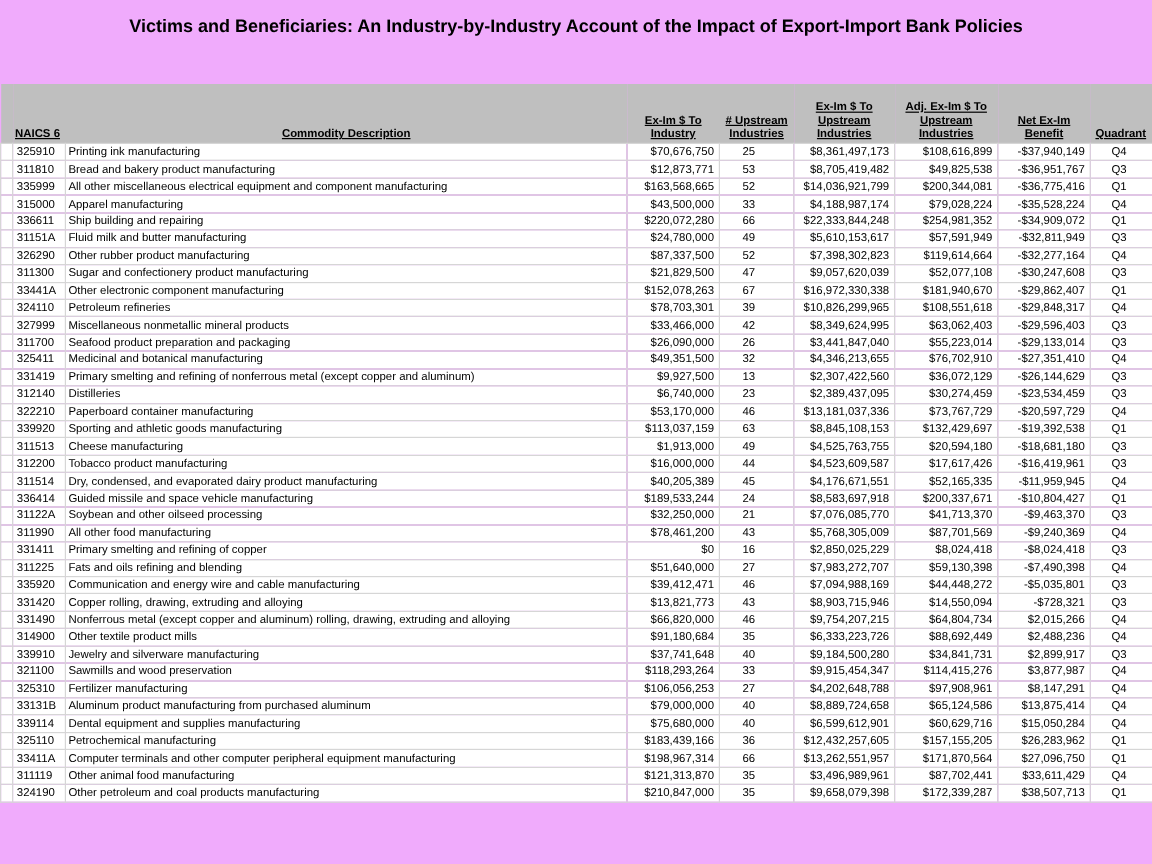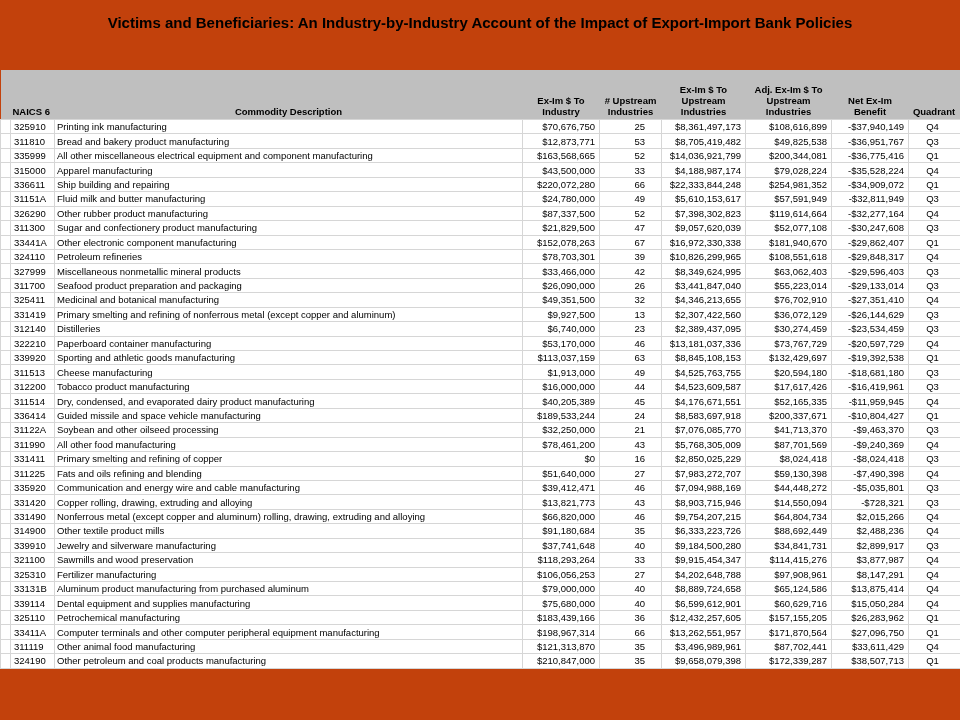--- a/index.html
+++ b/index.html
@@ -5,21 +5,21 @@
   html, body {
     margin: 0;
     padding: 0;
     background: #ffffff;
     width: 960px;
     height: 720px;
     overflow: hidden;
     font-family: "Liberation Sans", sans-serif;
     color: #000;
   }
-  .page { position: relative; width: 960px; height: 720px; background: #c2410c; }
+  .page { position: relative; width: 960px; height: 720px; background: #f0abfc; }
   .title {
     margin: 0;
     padding-top: 14px;
     text-align: center;
     font-size: 15px;
     font-weight: bold;
     color: #000000;
     font-family: "Liberation Sans", sans-serif;
   }
   table.tbl {
@@ -47,39 +47,40 @@
     background: #bfbfbf;
     height: 47px;
     box-sizing: border-box;
     vertical-align: bottom;
     font-weight: bold;
     font-size: 9.5px;
     padding: 14px 3px 2px 3px;
     white-space: pre-line;
     border: none;
     text-align: center;
+    text-decoration: underline;
   }
   thead th.h-naics { text-align: left; padding-left: 2px; }
   thead th.h-quad  { text-align: center; padding-right: 4px; }
 
   tbody td {
     height: 13.45px;
     box-sizing: content-box;
     padding: 0 3px;
     border: 1px solid #d6d6d6;
     white-space: nowrap;
     overflow: hidden;
     vertical-align: middle;
     background: #ffffff;
   }
   td.c-sp    { padding: 0; }
   td.c-naics { text-align: left; padding-left: 3px; }
   td.c-desc  { text-align: left; padding-left: 2px; }
   td.c-num   { text-align: right; padding-right: 4px; }
-  td.c-cnt   { text-align: right; padding-right: 16px; }
+  td.c-cnt   { text-align: center; padding-right: 16px; }
   td.c-quad  { text-align: center; padding-right: 7px; }
 </style>
 </head>
 <body>
 
 <div class="page">
 
   <h1 class="title">Victims and Beneficiaries: An Industry-by-Industry Account of the Impact of Export-Import Bank Policies</h1>
 
   <table class="tbl">

